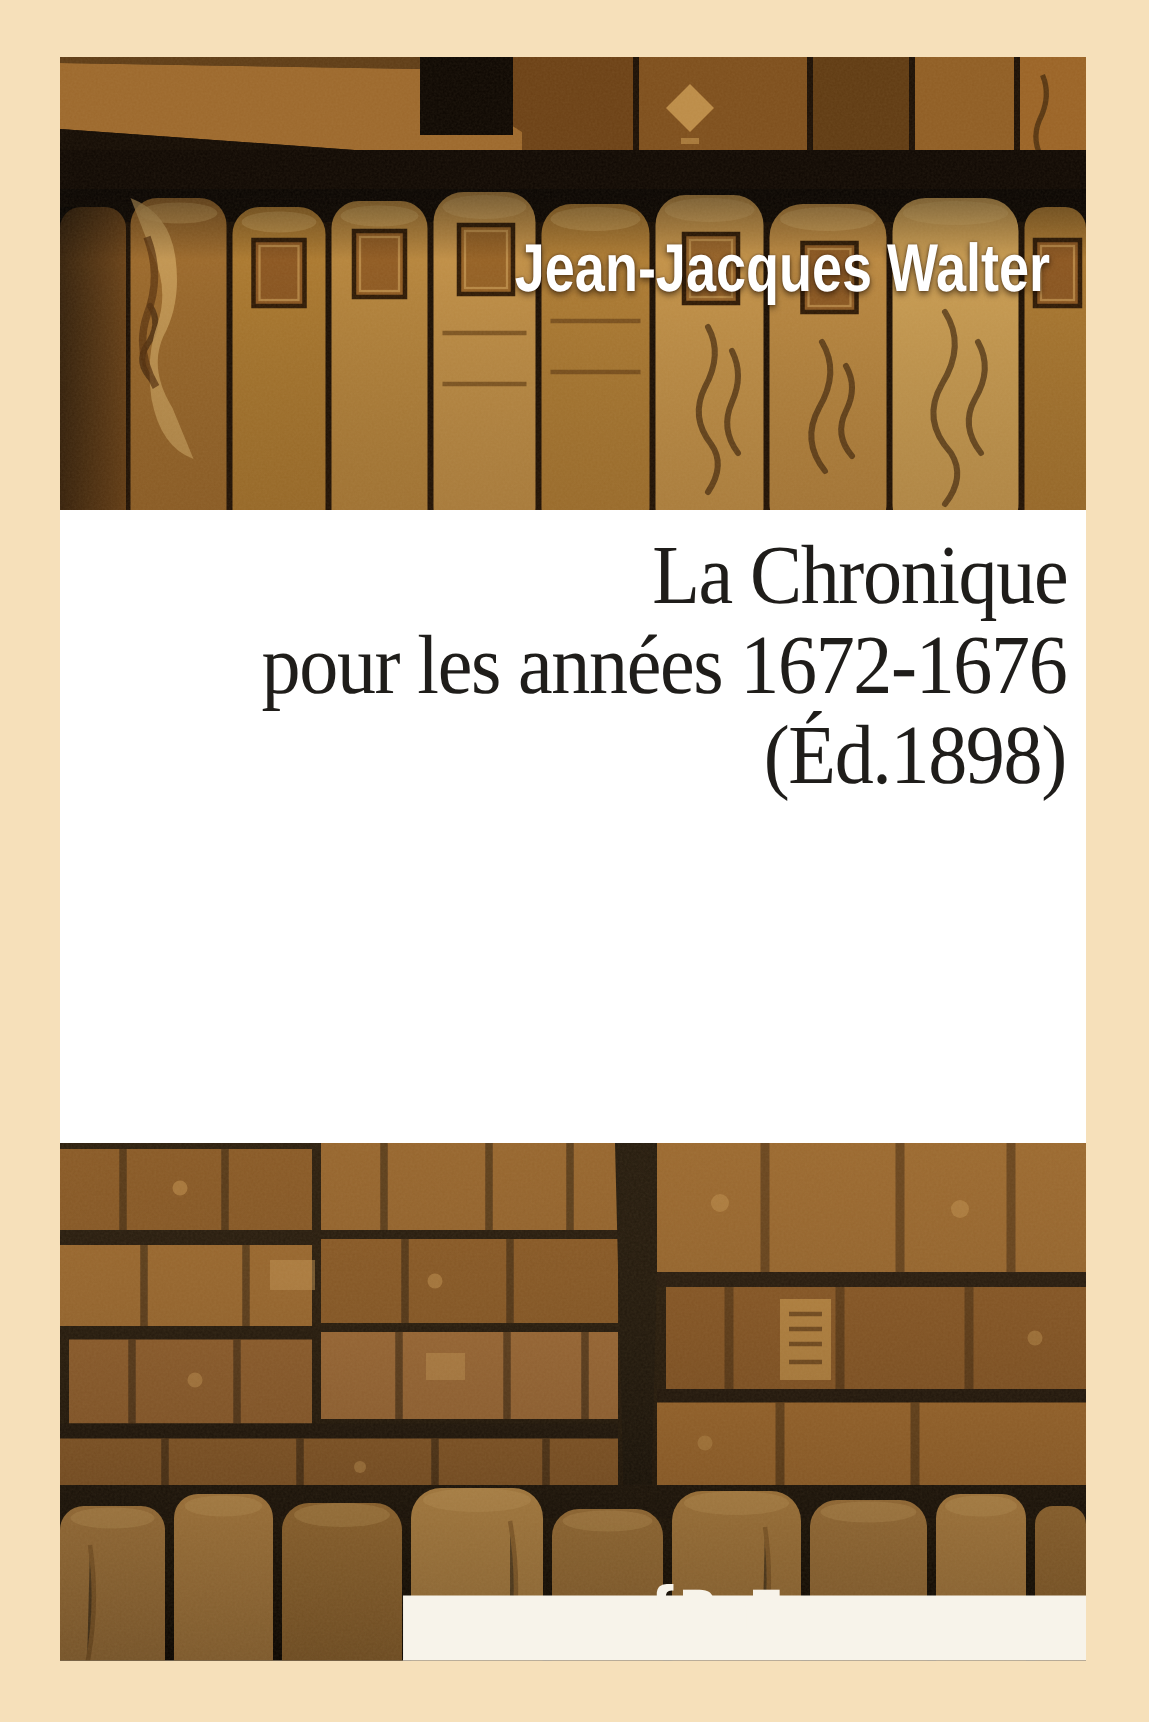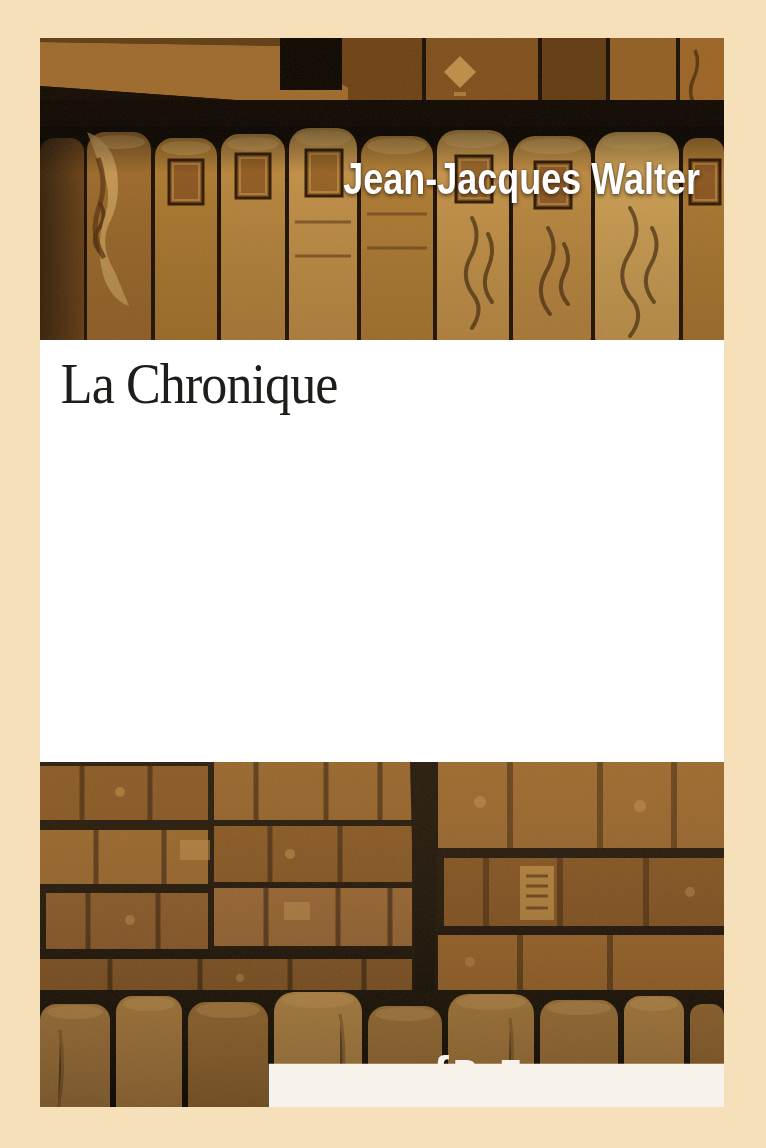--- a/index.html
+++ b/index.html
@@ -10,21 +10,21 @@
     overflow:hidden;
   }
   .frame{position:relative;width:766px;height:1148px;background:#f6e0ba;}
   .photo{position:absolute;left:40px;width:684px;overflow:hidden;}
   .photo svg{display:block;width:684px;height:100%;}
   .top-photo{top:38px;height:302px;background:#1a0e04;}
   .white-panel{
     position:absolute;left:40px;top:340px;width:684px;height:422px;
     background:#ffffff;box-sizing:border-box;
     padding:14px 13px 0 0;
-    text-align:left;
+    text-align:right;
   }
   .title-line{
     font-family:"Liberation Serif",serif;
     font-size:56px;line-height:60px;
     color:#1f1d1a;letter-spacing:-1px;
     white-space:nowrap;
   }
   .title-line span{display:inline-block;transform:scaleX(.93);transform-origin:100% 50%;}
   .bottom-photo{top:762px;height:345px;background:#0d0701;}
   .author{
@@ -151,20 +151,22 @@
       <rect width="684" height="302" filter="url(#grainT)" opacity=".14"></rect>
     </svg>
 
     <div class="author">
       <span>Jean-Jacques Walter</span>
     </div>
   </div>
 
   <div class="white-panel">
     <div class="title-line"><span>La Chronique</span></div>
+    <div class="title-line"><span>pour les années 1672-1676</span></div>
+    <div class="title-line"><span>(Éd.1898)</span></div>
   </div>
 
   <div class="photo bottom-photo">
     <svg viewBox="0 0 684 345" preserveAspectRatio="none" aria-hidden="true">
       <defs>
         <linearGradient id="pileShade" x1="0" y1="0" x2="0" y2="1">
           <stop offset="0" stop-color="#e8b368" stop-opacity=".14"></stop>
           <stop offset="1" stop-color="#000" stop-opacity=".28"></stop>
         </linearGradient>
         <filter id="grainB" x="0" y="0" width="100%" height="100%">

